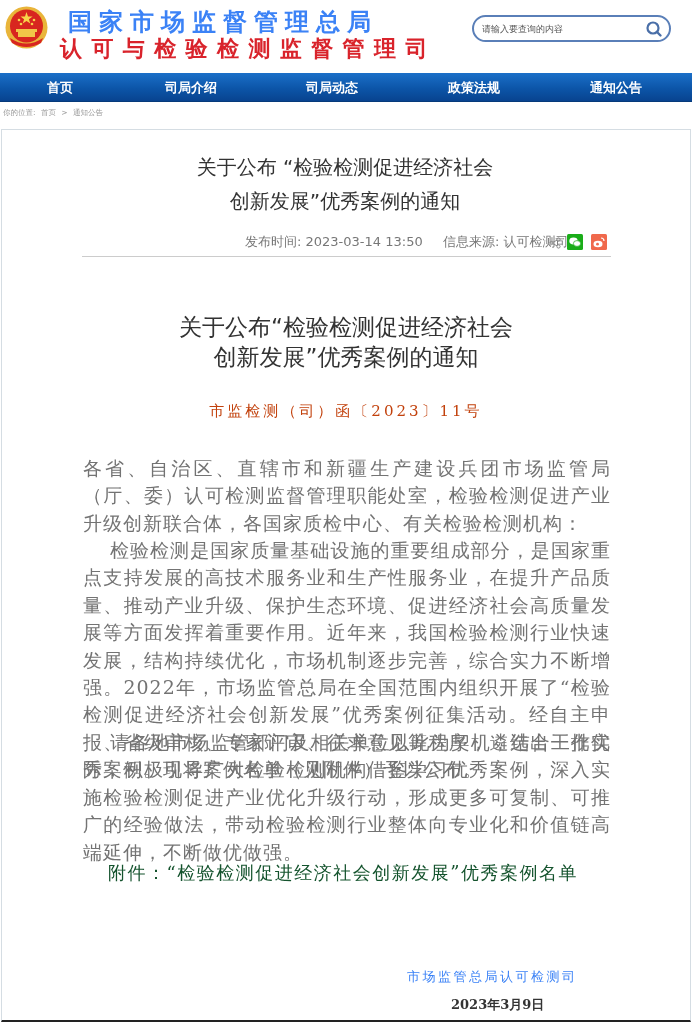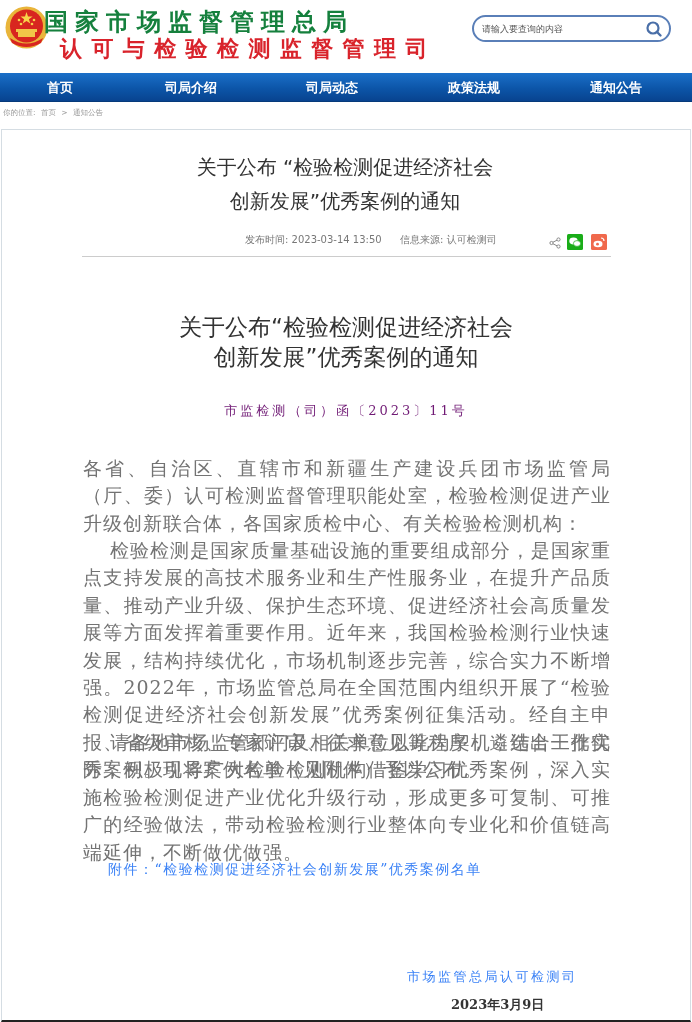--- a/index.html
+++ b/index.html
@@ -1,52 +1,52 @@
 <!DOCTYPE html>
 <html><head>
 <meta charset="utf-8">
 <style>
   * { box-sizing: border-box; margin: 0; padding: 0; }
   html, body { width: 692px; height: 1022px; overflow: hidden; background: #ffffff; }
   body { font-family: "DejaVu Sans", "Liberation Sans", sans-serif; color: #333; position: relative; }
 
   .header { position: absolute; left: 0; top: 0; width: 692px; height: 72px; background: #fff; }
   .emblem { position: absolute; left: 4px; top: 5px; width: 45px; height: 45px; }
-  .site-title-1 { position: absolute; left: 44px; top: 6px; font-size: 24px; font-weight: bold; color: #15803d; letter-spacing: 7px; white-space: nowrap; font-family: "DejaVu Serif", serif; }
+  .site-title-1 { position: absolute; left: 68px; top: 6px; font-size: 24px; font-weight: bold; color: #3b82f6; letter-spacing: 7px; white-space: nowrap; font-family: "DejaVu Serif", serif; }
   .site-title-2 { position: absolute; left: 60px; top: 34px; font-size: 22px; font-weight: bold; color: #d9232b; letter-spacing: 9.4px; white-space: nowrap; font-family: "DejaVu Serif", serif; }
 
   .search-box { position: absolute; left: 472px; top: 15px; width: 199px; height: 27px; border: 2px solid #5a7fb8; border-radius: 14px; background: #fff; }
   .search-input { position: absolute; left: 8px; top: 3px; width: 160px; height: 18px; border: none; outline: none; font-size: 9px; color: #555; background: transparent; font-family: "DejaVu Sans", sans-serif; }
   .search-input::placeholder { color: #555; }
   .search-btn { position: absolute; right: 6px; top: 3px; width: 18px; height: 18px; cursor: pointer; }
 
   .nav { position: absolute; left: 0; top: 73px; width: 692px; height: 29px; background: linear-gradient(to bottom, #1b6fc8 0%, #0c55a8 55%, #08438f 100%); border-bottom: 1px solid #063a7a; }
   .nav-item { position: absolute; top: 0; height: 29px; line-height: 29px; color: #fff; font-weight: bold; font-size: 13px; text-align: center; cursor: pointer; white-space: nowrap; }
 
   .breadcrumb { position: absolute; left: 3px; top: 108px; font-size: 7.5px; color: #999; white-space: nowrap; }
   .breadcrumb span { margin-right: 3px; }
 
   .content-frame { position: absolute; left: 1px; top: 129px; width: 690px; height: 893px; border: 1px solid #d5dde3; border-bottom: 2px solid #222; background: #fff; }
 
   .article-title { position: absolute; left: 100px; top: 150px; width: 490px; text-align: center; font-size: 20px; line-height: 34px; color: #333; }
 
-  .meta { position: absolute; left: 245px; top: 233px; font-size: 10px; color: #777; white-space: nowrap; }
+  .meta { position: absolute; left: 245px; top: 233px; font-size: 13px; color: #777; white-space: nowrap; }
   .meta .sep { display: inline-block; width: 12px; }
   .share-icons { position: absolute; left: 549px; top: 234px; height: 18px; }
   .share-icons .ico { position: absolute; top: 0; width: 16px; height: 16px; cursor: pointer; }
   .divider { position: absolute; left: 82px; top: 256px; width: 529px; height: 1px; background: #ccc; }
 
   .doc-title { position: absolute; left: 150px; top: 312px; width: 392px; text-align: center; font-size: 23px; line-height: 30px; color: #333; }
-  .doc-number { position: absolute; left: 150px; top: 402px; width: 392px; text-align: center; font-size: 13px; color: #701a75; letter-spacing: 3px; font-family: "DejaVu Serif", serif; }
+  .doc-number { position: absolute; left: 150px; top: 402px; width: 392px; text-align: center; font-size: 15px; color: #c2410c; letter-spacing: 3px; font-family: "DejaVu Serif", serif; }
 
   .body-text { position: absolute; left: 83px; width: 528px; font-family: "DejaVu Serif", serif; font-size: 19px; line-height: 27.4px; color: #737373; text-align: justify; letter-spacing: 1px; }
   .p-addressee { top: 455px; }
   .p1 { top: 537px; text-indent: 27px; }
   .p2 { top: 729px; text-indent: 27px; }
-  .attachment { position: absolute; left: 108px; top: 861px; font-family: "DejaVu Serif", serif; font-size: 14px; color: #3b82f6; letter-spacing: 1.5px; white-space: nowrap; }
+  .attachment { position: absolute; left: 108px; top: 861px; font-family: "DejaVu Serif", serif; font-size: 18px; color: #14532d; letter-spacing: 1.5px; white-space: nowrap; }
   .signer { position: absolute; left: 407px; top: 968px; font-family: "DejaVu Serif", serif; font-size: 13px; color: #3b82f6; letter-spacing: 2.5px; white-space: nowrap; }
   .sign-date { position: absolute; left: 451px; top: 996px; font-family: "DejaVu Serif", serif; font-size: 13px; color: #333; white-space: nowrap; font-weight: bold; }
 </style>
 </head>
 <body>
 
 <div class="header">
   <svg class="emblem" viewBox="0 0 45 45">
     <circle cx="22.5" cy="22.5" r="21" fill="#e9b53a"></circle>
     <circle cx="22.5" cy="21" r="16.5" fill="#d8261f"></circle>

